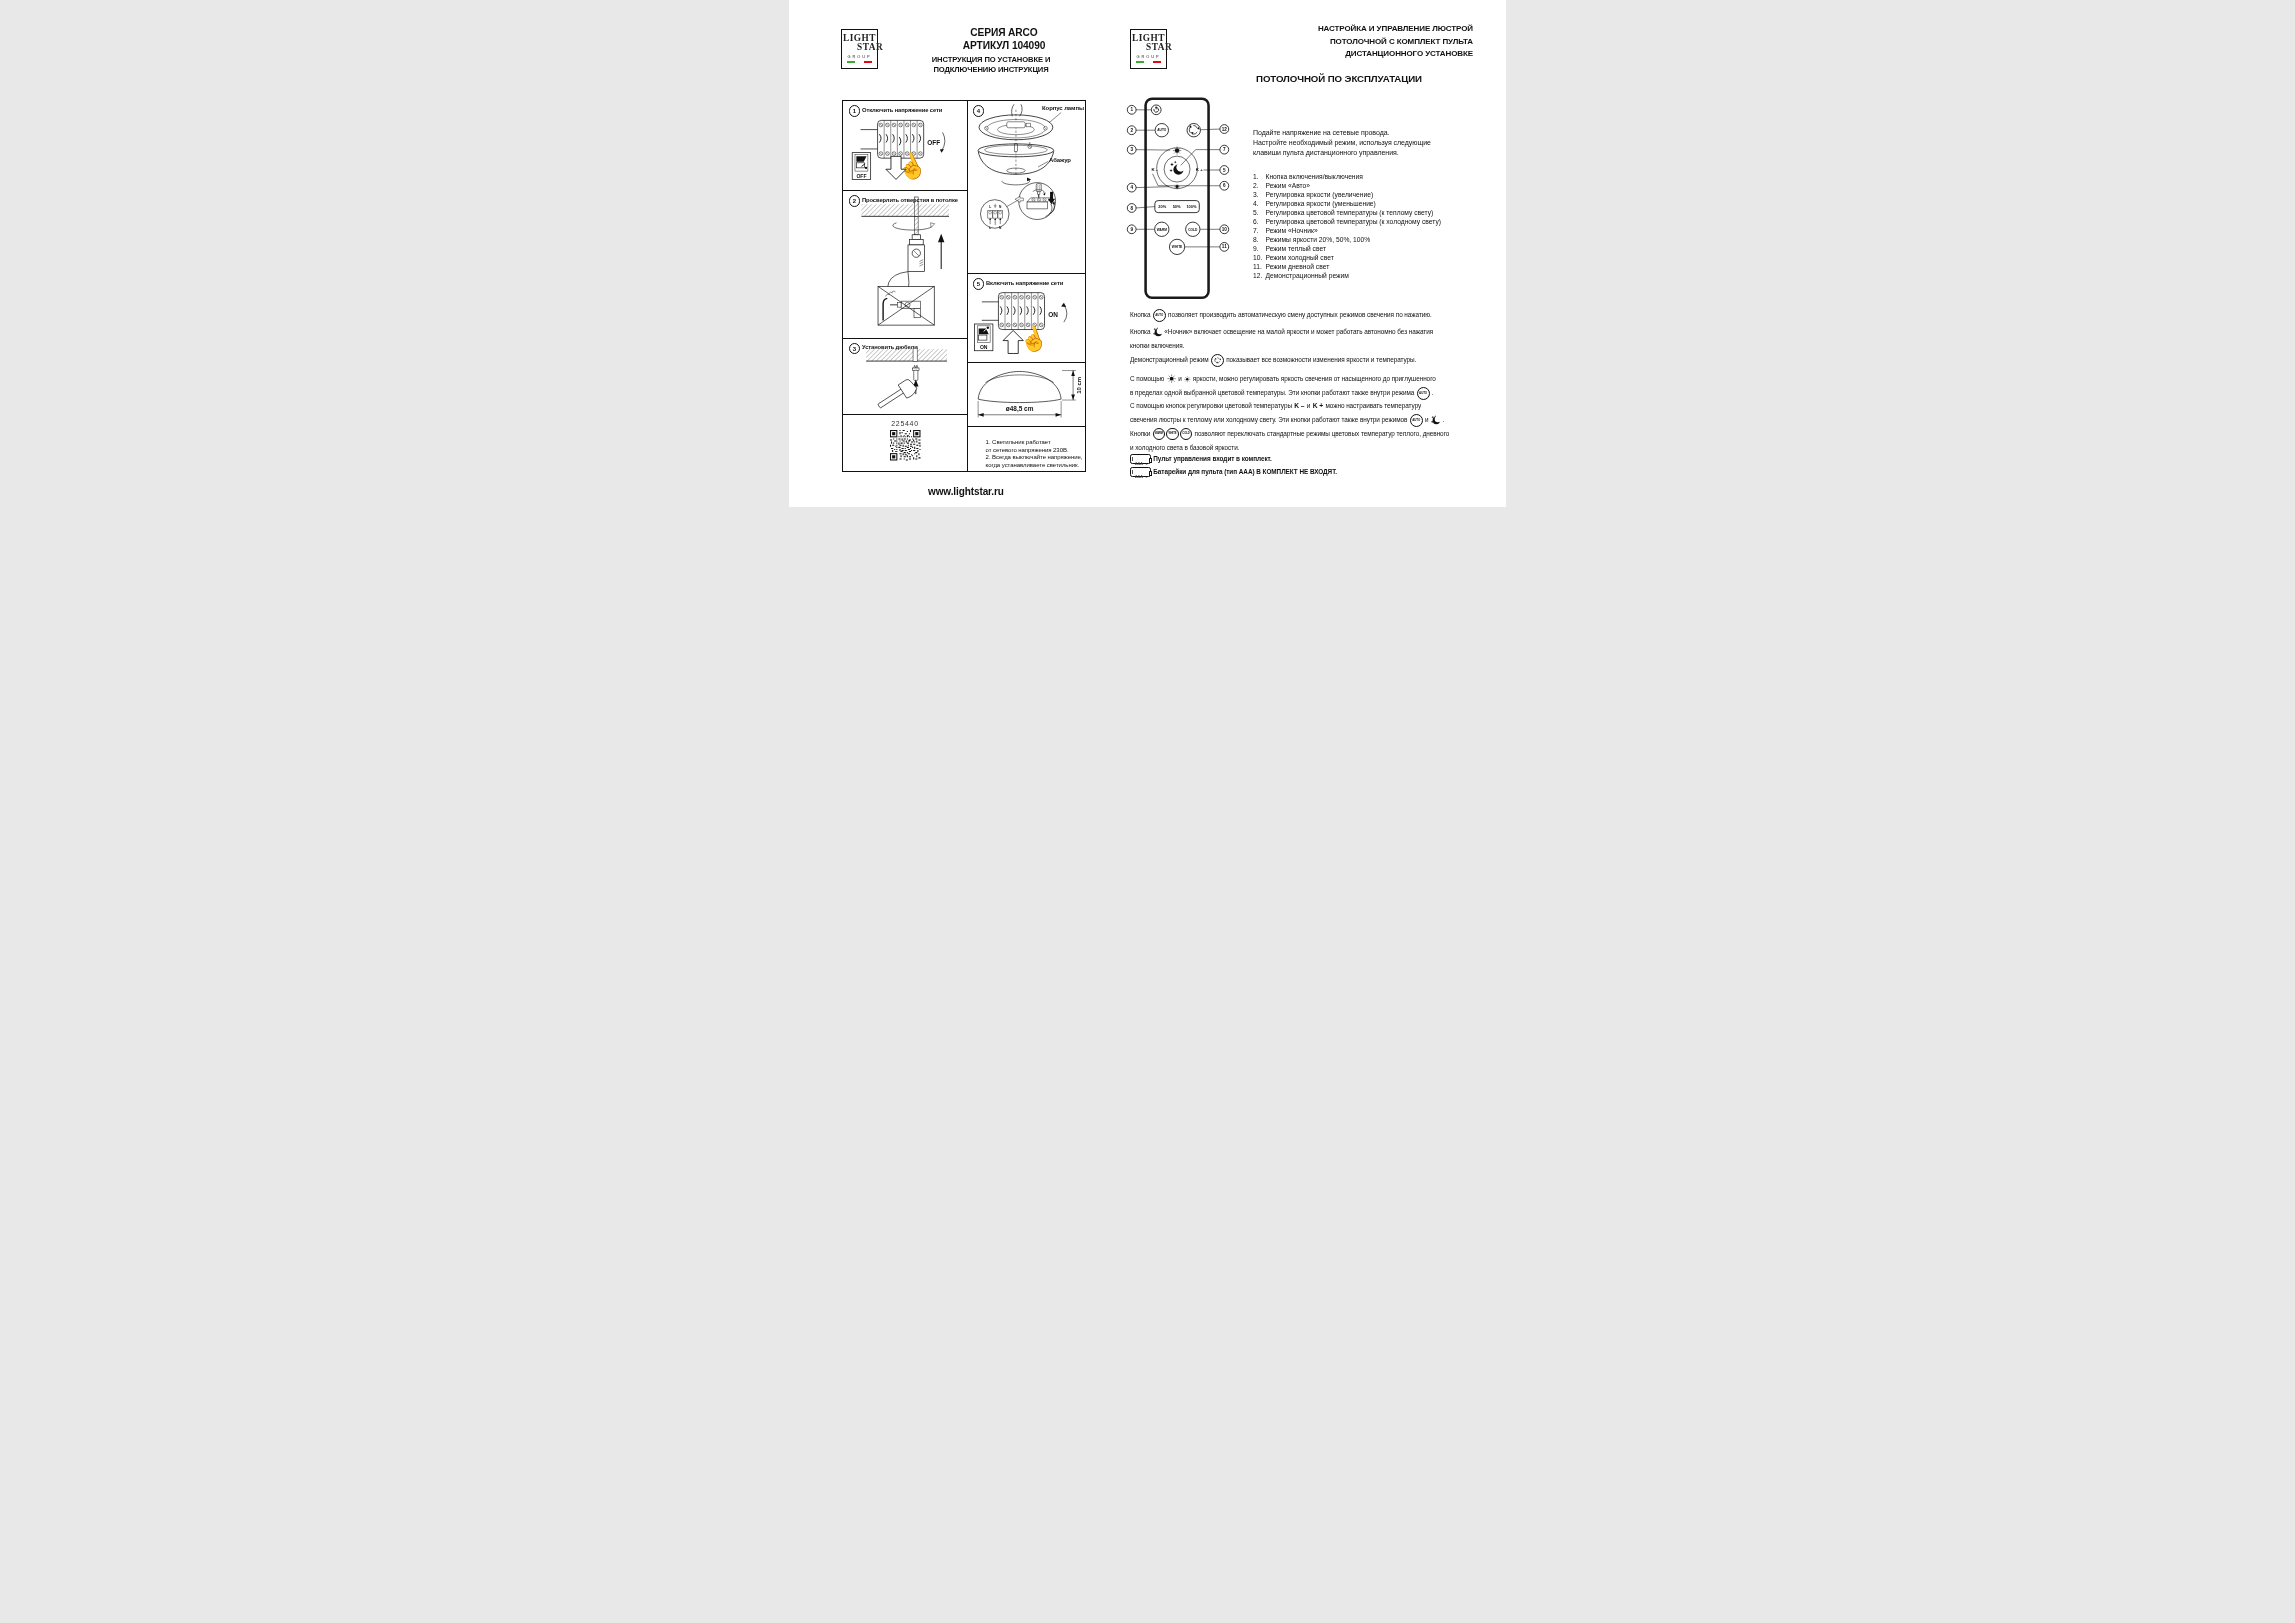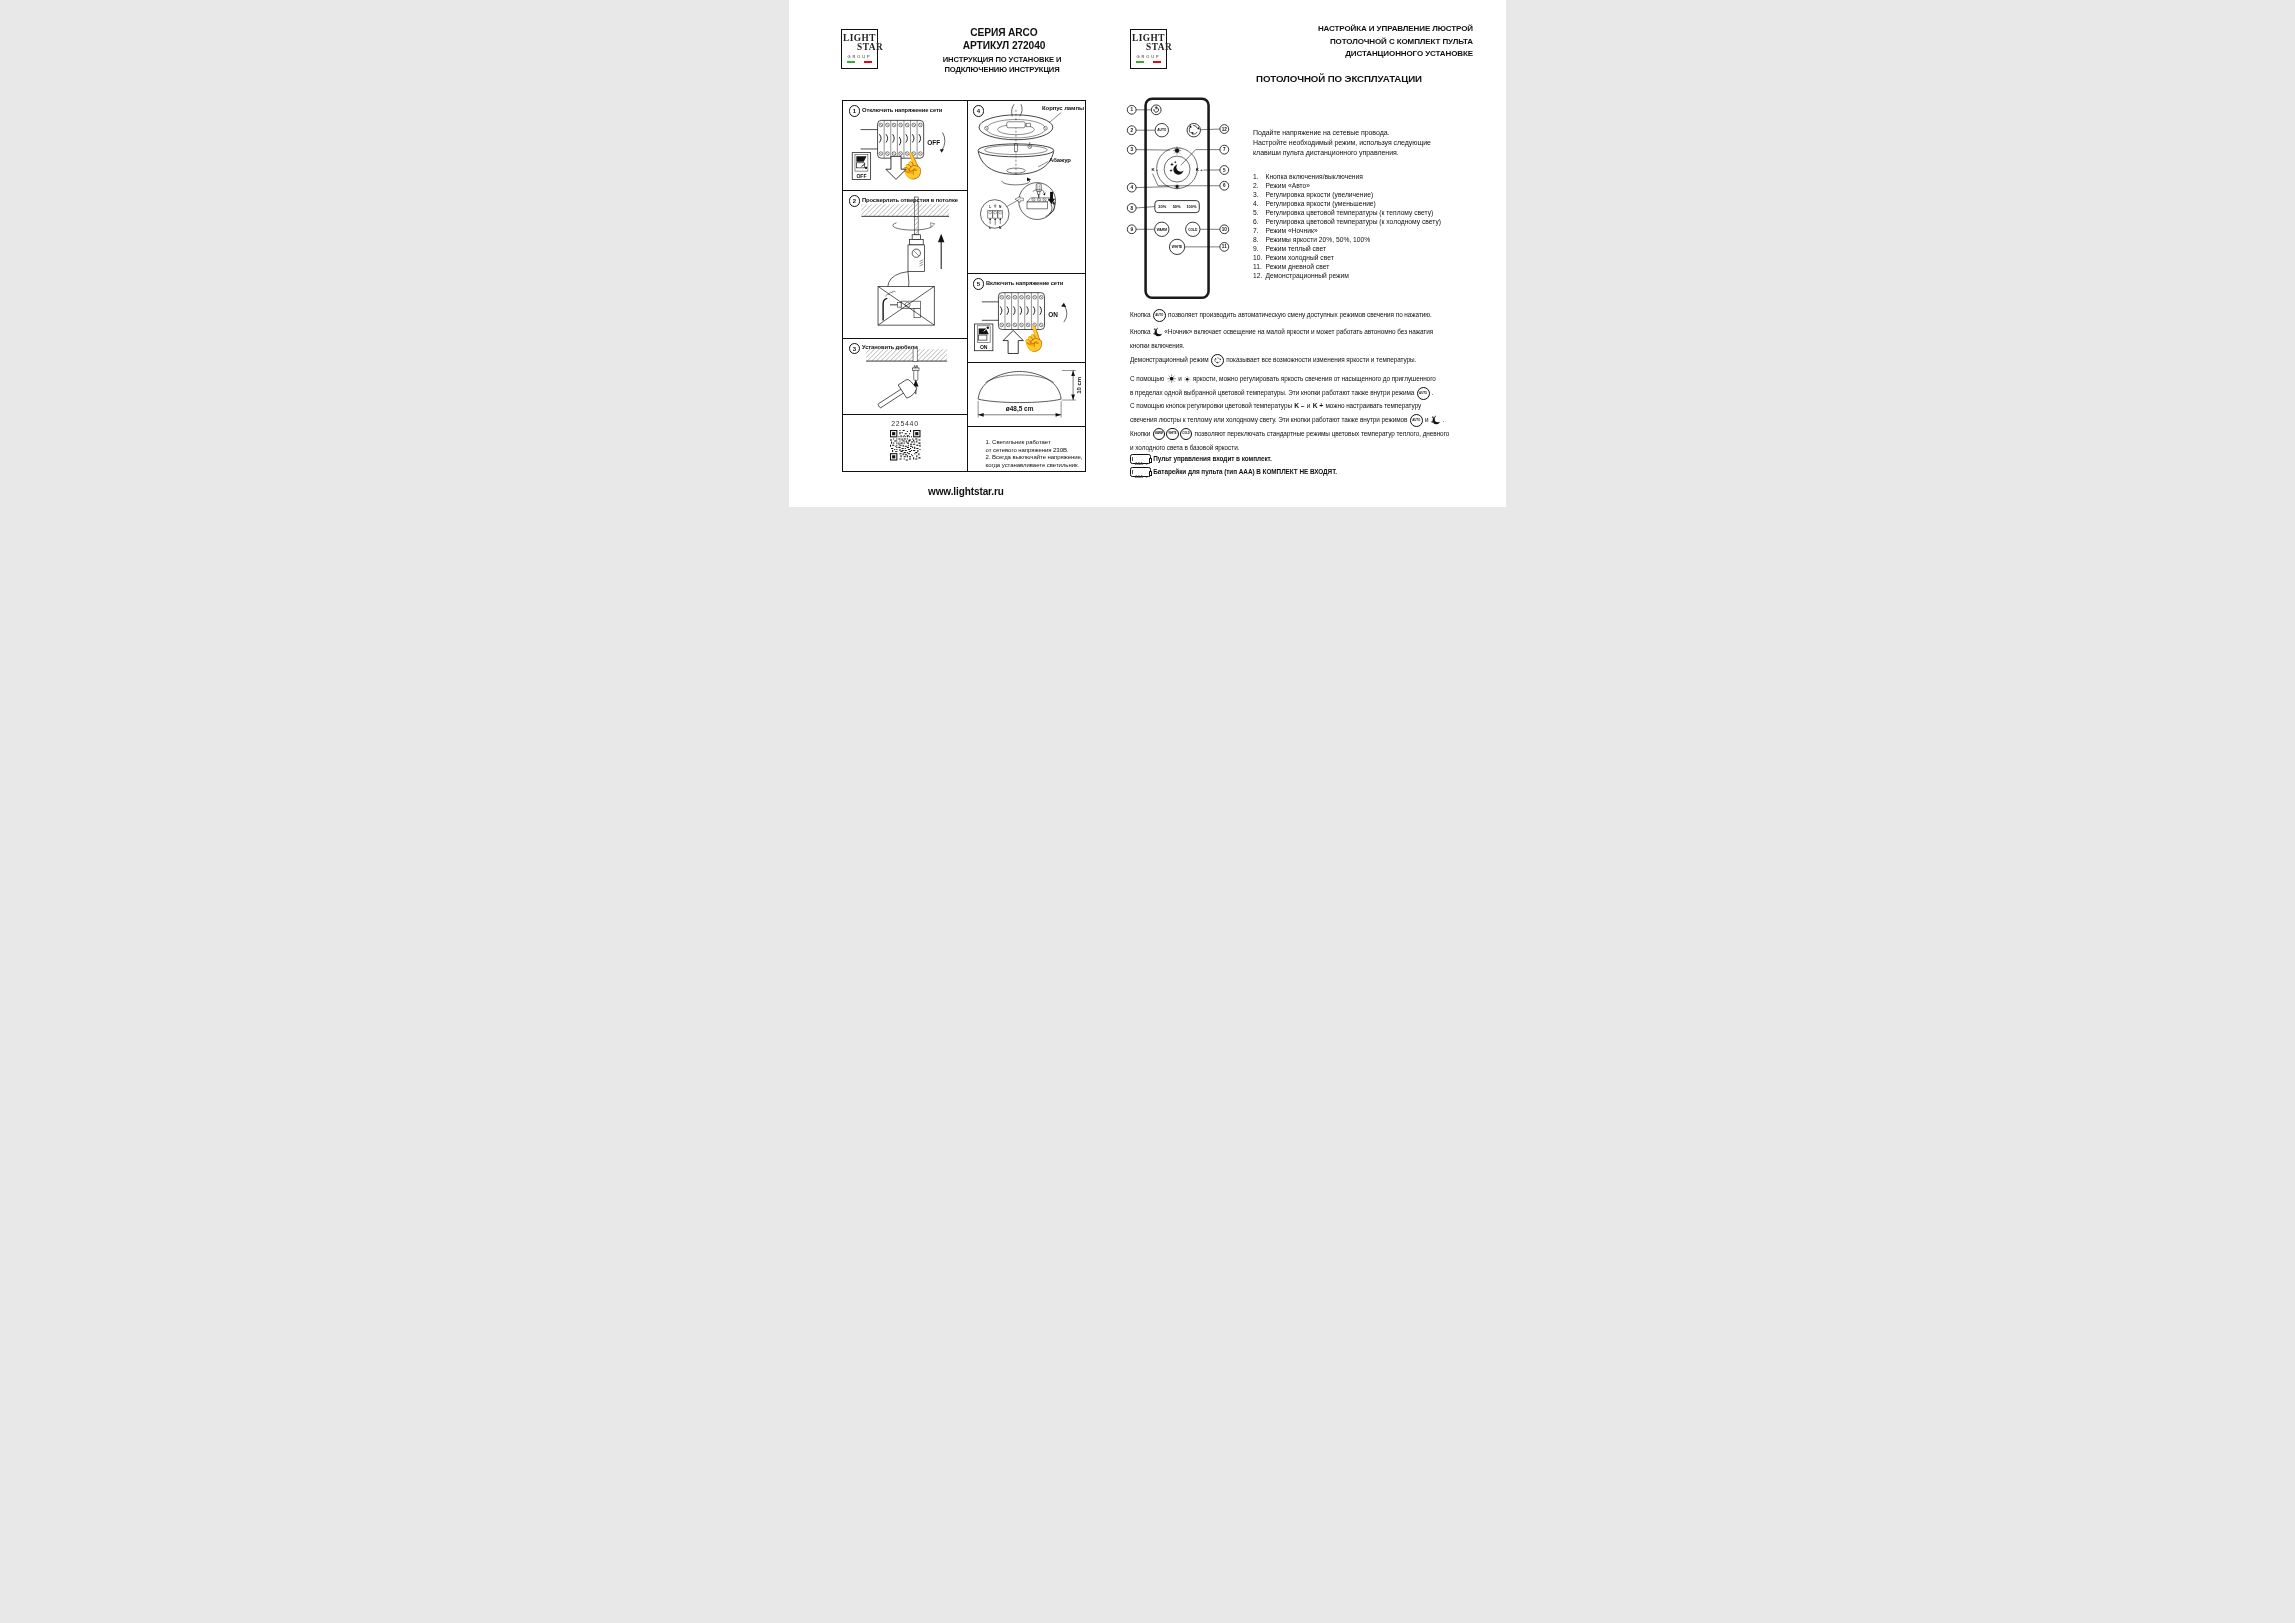--- a/index.html
+++ b/index.html
@@ -56,23 +56,23 @@
     <div class="grp">GROUP</div>
     <div class="flag">
       <i style="background:#3aaa35"></i>
         <i style="background:#ffffff"></i>
         <i style="background:#e30613"></i>
     </div>
   </div>
 
   <div class="abs h-big" style="left:111px;top:26px;width:208px;">
     <div>СЕРИЯ ARCO</div>
-    <div>АРТИКУЛ 272040</div>
-  </div>
-  <div class="abs h-mid" style="left:109px;top:55px;width:208px;">
+    <div>АРТИКУЛ 104090</div>
+  </div>
+  <div class="abs h-mid" style="left:98px;top:55px;width:208px;">
     <div>ИНСТРУКЦИЯ ПО УСТАНОВКЕ И</div>
     <div>ПОДКЛЮЧЕНИЮ ИНСТРУКЦИЯ</div>
   </div>
 
   <div class="abs tbl" style="left:53px;top:100px;width:244px;height:372px;">
 
     <div class="gl" style="left:124px;top:0;width:0.9px;height:100%;"></div>
     <div class="gl" style="left:0;top:89px;width:124px;height:0.9px;"></div>
     <div class="gl" style="left:0;top:237px;width:124px;height:0.9px;"></div>
     <div class="gl" style="left:0;top:313px;width:124px;height:0.9px;"></div>

